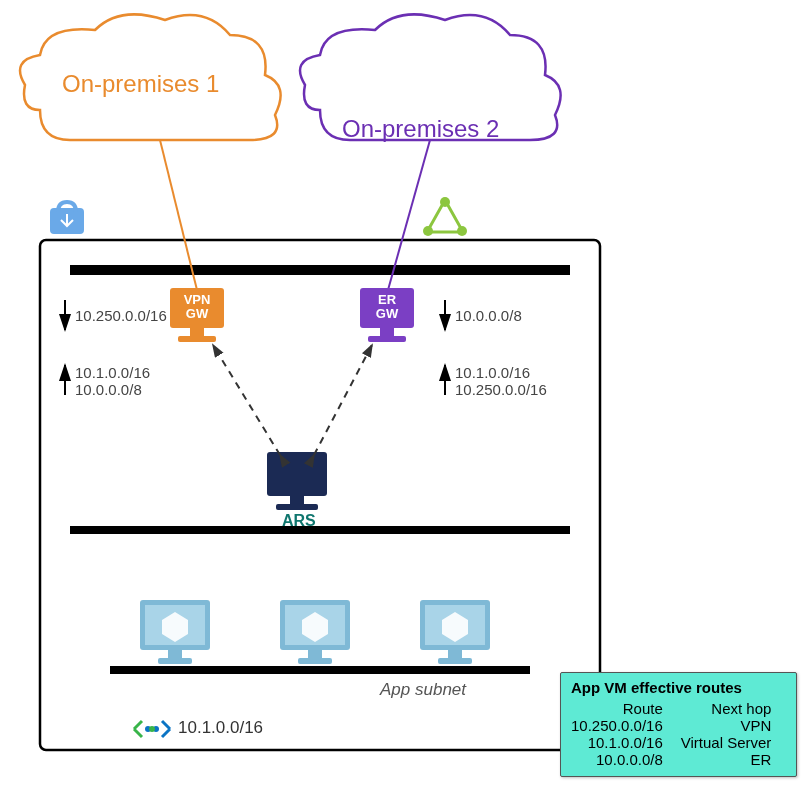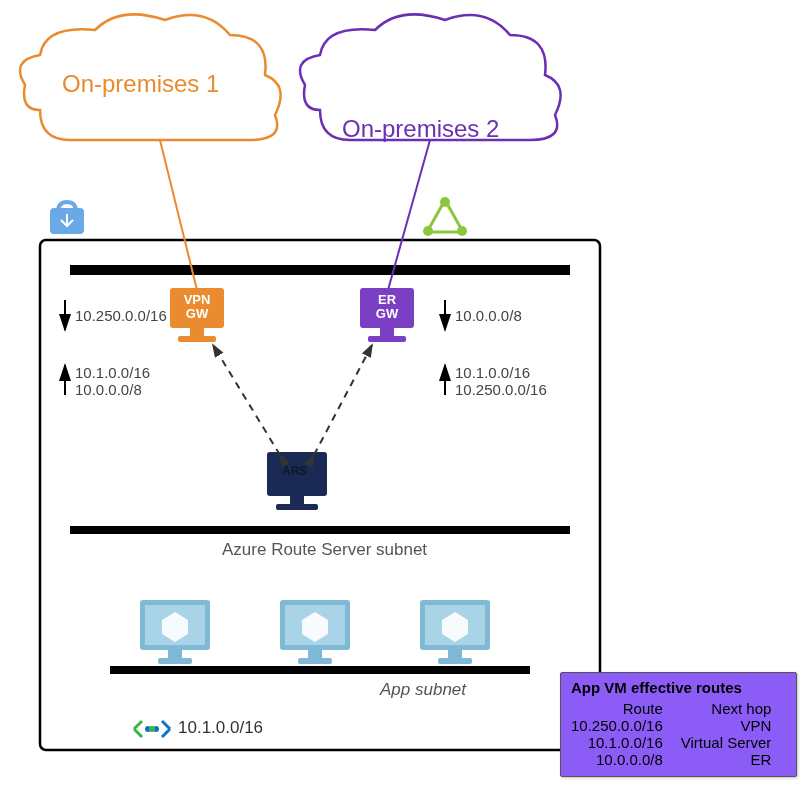--- a/index.html
+++ b/index.html
@@ -2,23 +2,23 @@
 <html><head>
 <meta charset="utf-8">
 <style>
   html,body{margin:0;padding:0;font-family:"Segoe UI",Arial,sans-serif;background:#fff;color:#000;width:805px;height:800px;overflow:hidden;}
   .stage{position:relative;width:805px;height:616px;}
   svg{position:absolute;top:0;left:0;}
   .cloud-label{position:absolute;font-size:24px;white-space:nowrap;}
   .route-lbl{position:absolute;font-size:15px;line-height:1.15;color:#444;}
   .subnet-lbl{position:absolute;font-size:17px;color:#555;}
   .gw-lbl{position:absolute;font-size:13px;color:#fff;text-align:center;line-height:1.1;font-weight:600;}
-  .ars-lbl{position:absolute;font-size:12px;color:#0f172a;font-weight:700;}
+  .ars-lbl{position:absolute;font-size:16px;color:#0f766e;font-weight:700;margin-top:48px;}
   .vnet-addr{position:absolute;font-size:17px;color:#333;}
-  .routes-box{position:absolute;border:1px solid #555;border-radius:2px;box-shadow:1px 1px 3px rgba(0,0,0,.25);background:#8b5cf6;padding:6px 10px 8px;font-size:15px;}
+  .routes-box{position:absolute;border:1px solid #555;border-radius:2px;box-shadow:1px 1px 3px rgba(0,0,0,.25);background:#5eead4;padding:6px 10px 8px;font-size:15px;}
   .routes-box h4{margin:0 0 4px;font-size:15px;font-weight:700;}
   .routes-box table{border-collapse:collapse;text-align:right;}
   .routes-box td{padding:0 18px 0 0;white-space:nowrap;}
 </style>
 </head>
 <body>
 <div class="stage">
 
 <svg width="805" height="800">
   <defs>
@@ -128,21 +128,20 @@
 
 <div class="route-lbl" style="left:75px;top:307px;">10.250.0.0/16</div>
 <div class="route-lbl" style="left:75px;top:364px;">
   <span>10.1.0.0/16</span><br><span>10.0.0.0/8</span>
 </div>
 <div class="route-lbl" style="left:455px;top:307px;">10.0.0.0/8</div>
 <div class="route-lbl" style="left:455px;top:364px;">
   <span>10.1.0.0/16</span><br><span>10.250.0.0/16</span>
 </div>
 
-<div class="subnet-lbl" style="left:222px;top:540px;">Azure Route Server subnet</div>
 <div class="subnet-lbl" style="left:380px;top:680px;font-style:italic;">App subnet</div>
 <div class="vnet-addr" style="left:178px;top:718px;">10.1.0.0/16</div>
 
 <div class="routes-box" style="left:560px;top:672px;width:215px;">
   <h4>App VM effective routes</h4>
   <table>
     <tbody>
           <tr>
       <td>Route</td>
       <td>Next hop</td>

